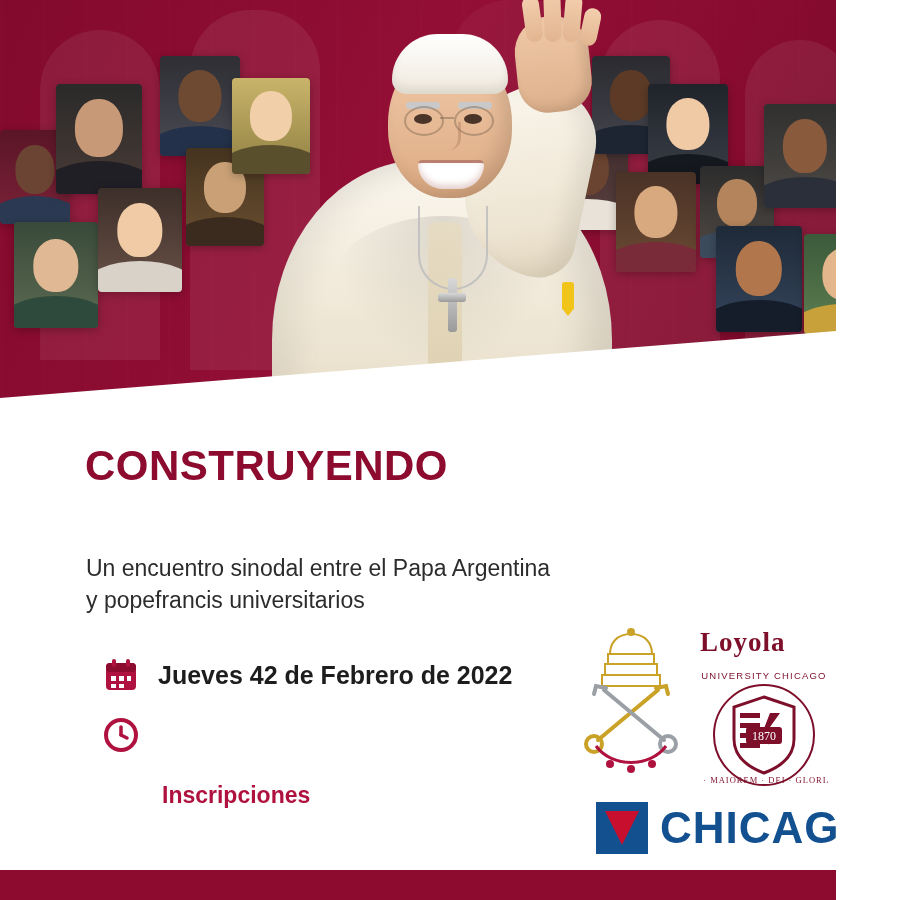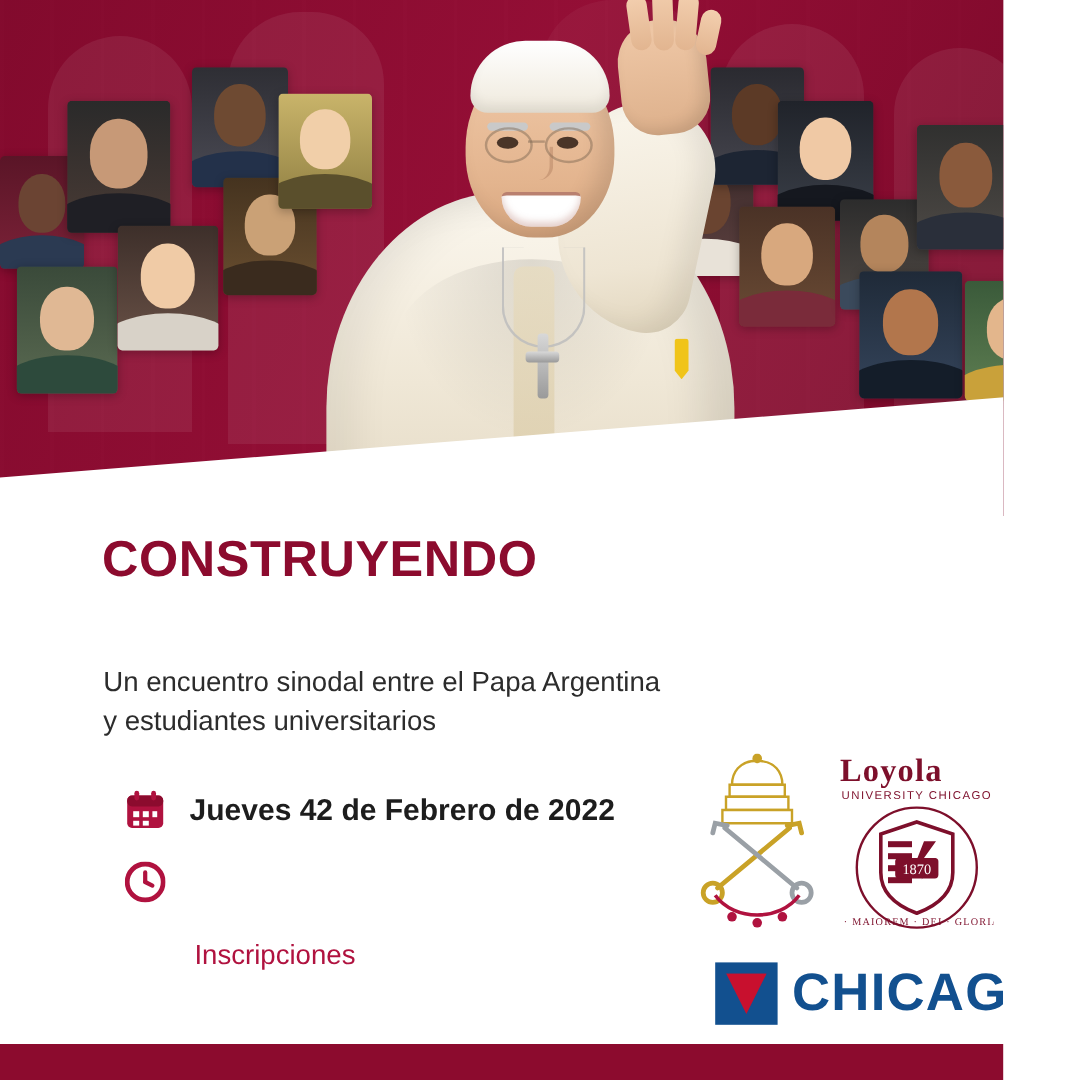--- a/index.html
+++ b/index.html
@@ -247,21 +247,21 @@
     font-weight: bold;
   }
   .icon-box { width: 34px; height: 34px; flex: 0 0 34px; }
 
   .reg-label {
     position: absolute;
     left: 162px;
     top: 352px;
     color: #b0123f;
     font-size: 23px;
-    font-weight: normal;
+    font-weight: bold;
   }
   .reg-url {
     position: absolute;
     left: 162px;
     top: 388px;
     color: #1d1d1d;
     font-size: 24px;
   }
 
   
@@ -286,21 +286,21 @@
     letter-spacing: 1px;
     font-weight: bold;
     text-align: left;
     line-height: 28px;
   }
   .loyola-sub {
     font-family: "Liberation Sans", sans-serif;
     font-size: 9.5px;
     letter-spacing: 1.2px;
     text-align: center;
-    margin-top: 2px;
+    margin-top: 14px;
   }
   .ucasal {
     position: absolute;
     left: 596px;
     top: 372px;
     display: flex;
     align-items: center;
     gap: 12px;
   }
   .ucasal-mark {
@@ -465,21 +465,21 @@
   </div>
 
   <div class="content">
 
     <div class="title">
       <div>CONSTRUYENDO</div>
     </div>
 
     <div class="subtitle">
       <div>Un encuentro sinodal entre el Papa Argentina</div>
-      <div>y estudiantes universitarios</div>
+      <div>y popefrancis universitarios</div>
     </div>
 
     <div class="info-row date">
       <span class="icon-box">
         <svg width="34" height="34" viewBox="0 0 34 34" aria-hidden="true">
           <rect x="2" y="5" width="30" height="27" rx="4" fill="#b0123f"></rect>
           <rect x="2" y="5" width="30" height="9" rx="4" fill="#8c0b2e"></rect>
           <rect x="8" y="1" width="4" height="8" rx="2" fill="#b0123f"></rect>
           <rect x="22" y="1" width="4" height="8" rx="2" fill="#b0123f"></rect>
           <rect x="7" y="18" width="5" height="5" fill="#ffffff"></rect>

